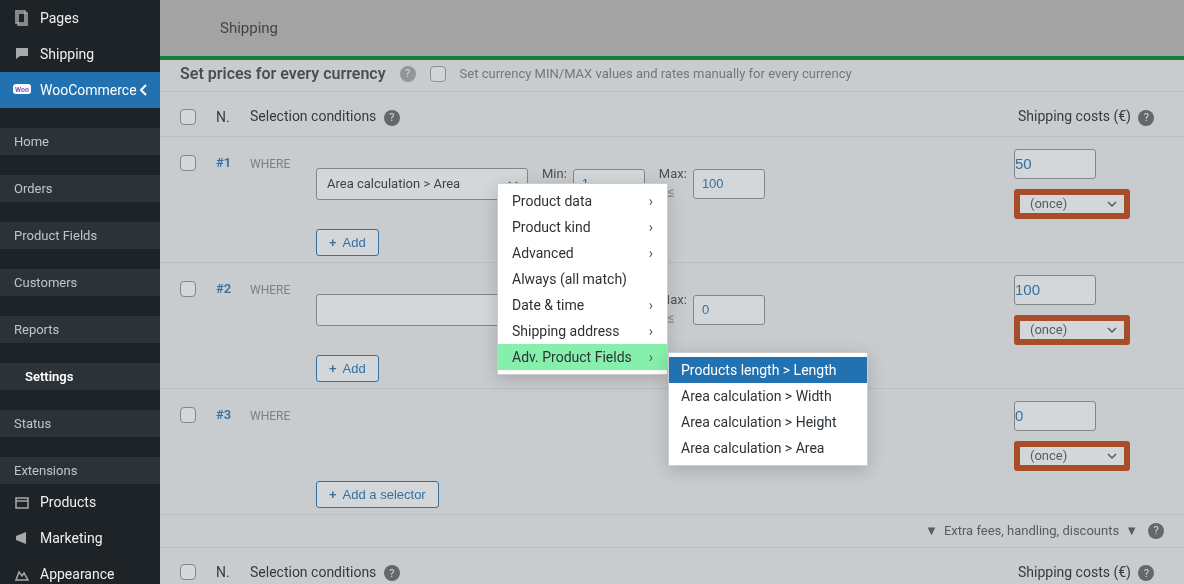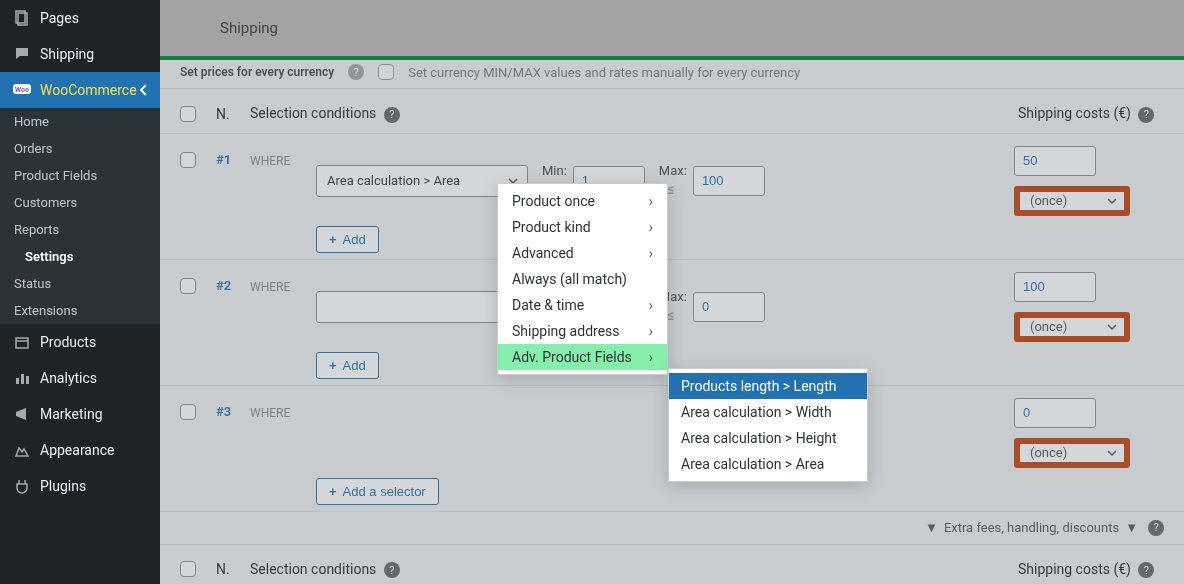--- a/index.html
+++ b/index.html
@@ -1,33 +1,33 @@
 <!DOCTYPE html>
 <html><head>
 <meta charset="utf-8">
 <style>
 * { box-sizing: border-box; margin: 0; padding: 0; }
 body { font-family: -apple-system, BlinkMacSystemFont, "Segoe UI", Roboto, sans-serif; font-size: 13px; background: #f0f0f1; width: 1184px; height: 584px; overflow: hidden; position: relative; }
 
 .sidebar { position: absolute; left: 0; top: 0; width: 160px; height: 584px; background: #1d2327; color: #f0f0f1; }
 .sidebar-item { display: flex; align-items: center; padding: 8px 12px; cursor: pointer; color: #f0f0f1; font-size: 14px; }
-.sidebar-item.active { background: #2271b1; color: #fde047; }
+.sidebar-item.active { background: #2271b1; color: #ffffff; }
 .sidebar-item .icon { width: 20px; height: 20px; margin-right: 8px; display: flex; align-items: center; justify-content: center; }
 .sidebar-caret { margin-left: auto; }
-.sidebar-sub { padding: 6px 12px 6px 14px; background: #2c3338; color: rgba(255,255,255,0.7); font-size: 13px; cursor: pointer; }
+.sidebar-sub { padding: 6px 12px 6px 14px; background: #2c3338; color: rgba(255,255,255,0.7); font-size: 13px; cursor: pointer; margin-top: 20px; }
 .sidebar-sub.current { color: #fff; font-weight: 600; padding-left: 25px; }
 
 .main { position: absolute; left: 160px; top: 0; right: 0; bottom: 0; background: #f0f0f1; }
 .header-bar { background: #a3a3a3; height: 60px; display: flex; align-items: center; padding: 0 60px; border-bottom: 4px solid #15803d; }
 .header-title { font-size: 15px; color: #444; }
 
 .content { position: relative; padding: 0; }
 .dim-section { padding: 4px 20px 8px 20px; color: #555; font-size: 13px; opacity: 0.85; }
 .dim-row { display: flex; align-items: center; gap: 14px; }
-.dim-label { font-weight: 600; color: #1d2327; font-size: 12px; }
+.dim-label { font-weight: 600; color: #1d2327; font-size: 16px; }
 .dim-help { width: 16px; height:16px; border-radius:50%; background:#999; color:#fff; font-size:11px; display:flex; align-items:center; justify-content:center; }
 .dim-checkbox { width:16px; height:16px; border:1px solid #8c8f94; border-radius:4px; background:#fff; }
 .dim-text { color:#666; }
 
 .table-head { display: grid; grid-template-columns: 36px 34px 1fr 146px; align-items: center; padding: 16px 20px 10px 20px; border-top:1px solid #ddd; color:#1d2327; font-size:14px; }
 .table-head .chk { width:16px; height:16px; border:1px solid #8c8f94; border-radius:4px; background:#fff; }
 .table-head .lbl { font-weight:400; }
 .help-q { display:inline-flex; width:16px; height:16px; border-radius:50%; background:#666; color:#fff; font-size:11px; align-items:center; justify-content:center; margin-left:4px; }
 
 .rule-row { display:grid; grid-template-columns: 36px 34px 66px 1fr; align-items:start; padding: 12px 20px 6px 20px; border-top:1px solid #ddd; }
@@ -36,40 +36,40 @@
 .where-label { color:#888; font-size:12px; margin-top:8px; }
 
 .rule-body { display:flex; align-items:center; gap:14px; flex-wrap:wrap; }
 .select-box { position:relative; width:212px; height:32px; background:#fff; border:1px solid #8c8f94; border-radius:3px; display:flex; align-items:center; padding:0 28px 0 10px; color:#2c3338; font-size:13px; }
 .select-box .chev { position:absolute; right:8px; top:50%; transform:translateY(-50%); }
 .minmax { display:flex; align-items:center; gap:6px; }
 .mm-label { color:#444; font-size:13px; }
 .mm-sym { color:#9aa4ae; font-size:15px; font-weight:600; }
 .mm-sym.lead { color:#2271b1; }
 .num-input { width:72px; height:30px; border:1px solid #8c8f94; border-radius:3px; background:#fff; padding:0 8px; font-size:13px; color:#2271b1; }
-.cost-input { width:82px; height:30px; border:1px solid #8c8f94; border-radius:3px; background:#fff; padding:0 8px; font-size:13px; color:#2271b1; }
+.cost-input { width:82px; height:30px; border:1px solid #8c8f94; border-radius:3px; background:#fff; padding:0 0; font-size:15px; color:#2271b1; }
 .once-select { width:116px; height:30px; border:6px solid #c2410c; border-radius:3px; background:#fff; display:flex; align-items:center; padding:0 24px 0 10px; color:#555; position:relative; font-size:13px; }
 .once-select .chev { position:absolute; right:6px; }
 
 .right-col { display:flex; flex-direction:column; gap:10px; align-items:flex-start; }
 .rule-grid { display:grid; grid-template-columns:1fr 150px; gap:30px; width:100%; }
 
 .add-sel-btn, .outline-btn { display:inline-flex; align-items:center; gap:6px; border:1px solid #2271b1; color:#2271b1; background:#fff; border-radius:3px; padding:5px 12px; font-size:13px; cursor:pointer; }
 .plus { font-weight:bold; }
 
 .extra-bar { border-top:1px solid #ddd; padding:8px 20px; text-align:right; display:flex; justify-content:flex-end; align-items:center; gap:6px; color:#555; font-size:13px; }
 
 .overlay { position:absolute; left:160px; top:60px; right:0; bottom:0; background:rgba(100,110,120,0.28); pointer-events:none; }
 
 .dropdown { position:absolute; left:497px; top:183px; width:171px; background:#fff; border:1px solid #ccc; box-shadow:0 4px 16px rgba(0,0,0,0.18); z-index:50; padding:4px 0; }
 .dd-item { display:flex; align-items:center; justify-content:space-between; padding:5px 14px; font-size:14px; color:#2c3338; cursor:pointer; }
 .dd-item.highlight { background:#86efac; }
 .dd-chev { color:#555; }
 
-.submenu { position:absolute; left:668px; top:368px; width:200px; background:#fff; border:1px solid #ccc; box-shadow:0 4px 16px rgba(0,0,0,0.18); z-index:50; padding:4px 0; }
+.submenu { position:absolute; left:668px; top:352px; width:200px; background:#fff; border:1px solid #ccc; box-shadow:0 4px 16px rgba(0,0,0,0.18); z-index:50; padding:4px 0; }
 .sub-item { padding:5px 12px; font-size:14px; color:#2c3338; cursor:pointer; }
 .sub-item.active { background:#2271b1; color:#fff; }
 
 svg { display:block; }
 </style>
 </head>
 <body>
 
 <div class="sidebar">
   <div class="sidebar-item">
@@ -117,30 +117,20 @@
         <svg width="16" height="16" viewBox="0 0 16 16">
           <rect x="2" y="4" width="12" height="10" fill="none" stroke="#a7aaad" stroke-width="1.5"></rect>
           <path d="M2 7h12" stroke="#a7aaad" stroke-width="1.5"></path>
         </svg>
       </span>
     <span>Products</span>
   </div>
   <div class="sidebar-item">
     <span class="icon">
         <svg width="16" height="16" viewBox="0 0 16 16">
-          <rect x="2" y="8" width="3" height="6" fill="#a7aaad"></rect>
-          <rect x="7" y="4" width="3" height="10" fill="#a7aaad"></rect>
-          <rect x="12" y="6" width="3" height="8" fill="#a7aaad"></rect>
-        </svg>
-      </span>
-    <span>Analytics</span>
-  </div>
-  <div class="sidebar-item">
-    <span class="icon">
-        <svg width="16" height="16" viewBox="0 0 16 16">
           <path d="M2 6l10-4v12L2 10z" fill="#a7aaad"></path>
         </svg>
       </span>
     <span>Marketing</span>
   </div>
   <div class="sidebar-item">
     <span class="icon">
         <svg width="16" height="16" viewBox="0 0 16 16">
           <path d="M2 14l3-8 3 4 2-3 4 7z" fill="none" stroke="#a7aaad" stroke-width="1.5"></path>
         </svg>
@@ -320,21 +310,21 @@
       <span class="lbl"><span>Shipping costs (€)</span> <span class="help-q">?</span></span>
     </div>
 
   </div>
 </div>
 
 <div class="overlay"></div>
 
 <div class="dropdown">
   <div class="dd-item">
-      <span>Product once</span>
+      <span>Product data</span>
       <span class="dd-chev">›</span>
     </div>
   <div class="dd-item">
       <span>Product kind</span>
       <span class="dd-chev">›</span>
     </div>
   <div class="dd-item">
       <span>Advanced</span>
       <span class="dd-chev">›</span>
     </div>

